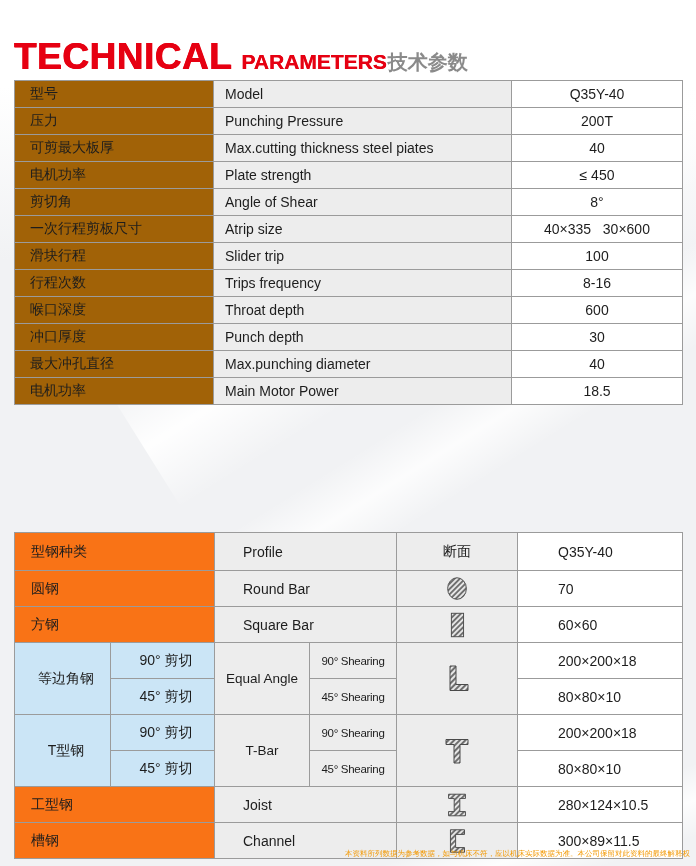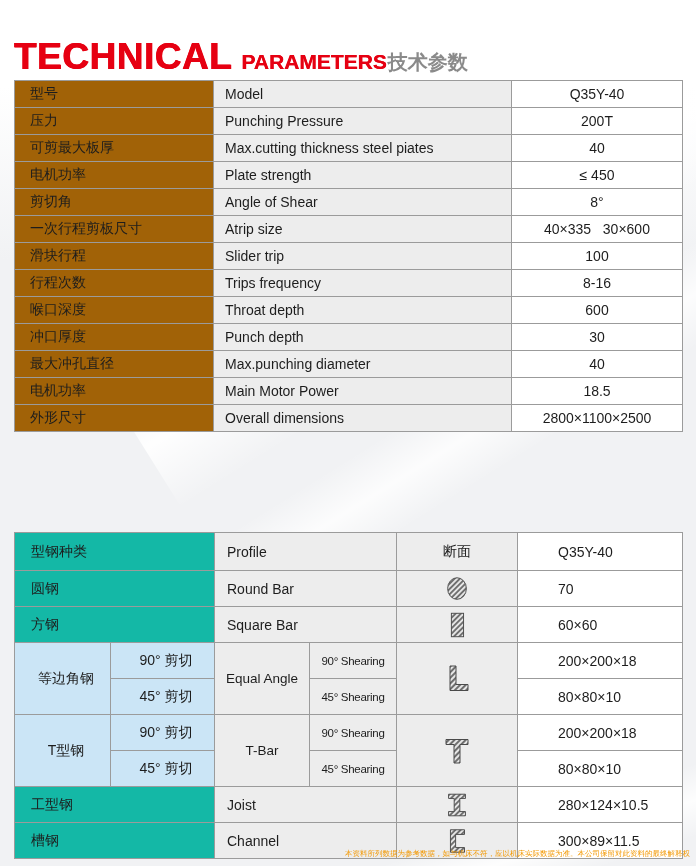--- a/index.html
+++ b/index.html
@@ -43,24 +43,24 @@
   
   .t1{left:14px;top:80px;width:668px;}
   .t1 td{height:24px;}
   .t1 .c1{background:#a16207;padding-left:15px;}
   .t1 .c2{background:#ededed;padding-left:11px;}
   .t1 .c3{background:#ffffff;text-align:center;white-space:pre;}
   
   .t2{left:14px;top:532px;width:668px;}
   .t2 td{height:33px;}
   .t2 tr.hdr td{height:35px;}
-  .cb{background:#14b8a6;padding-left:16px;}
+  .cb{background:#f97316;padding-left:16px;}
   .cbc{background:#cbe5f6;text-align:center;padding-left:8px;}
   .cg{background:#ededed;}
-  .pf{padding-left:12px;}
+  .pf{padding-left:28px;}
   .pfc{text-align:center;font-size:13.5px;}
   .sh{text-align:center;font-size:11.5px;letter-spacing:-.3px;}
   .ct{text-align:center;}
   .cv{background:#ffffff;text-align:left;padding-left:40px;white-space:pre;}
   .sec-svg{vertical-align:middle;}
   .footer-note{
     position:absolute;left:0;right:6px;top:849px;z-index:2;
     text-align:right;font-size:7.5px;color:#f39800;letter-spacing:0;
   }
 </style>
@@ -144,25 +144,20 @@
     </tr>
     <tr>
       <td class="c1">最大冲孔直径</td>
       <td class="c2">Max.punching diameter</td>
       <td class="c3">40</td>
     </tr>
     <tr>
       <td class="c1">电机功率</td>
       <td class="c2">Main Motor Power</td>
       <td class="c3">18.5</td>
-    </tr>
-    <tr>
-      <td class="c1">外形尺寸</td>
-      <td class="c2">Overall dimensions</td>
-      <td class="c3">2800×1100×2500</td>
     </tr>
   </tbody>
     </table>
 
 
   <table class="t2">
     <colgroup>
       <col style="width:96px">
         <col style="width:104px">
         <col style="width:95px">

